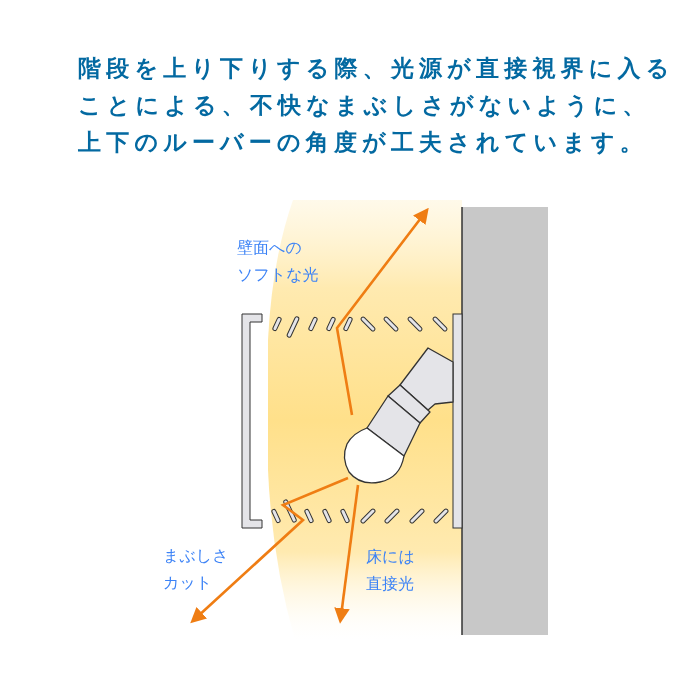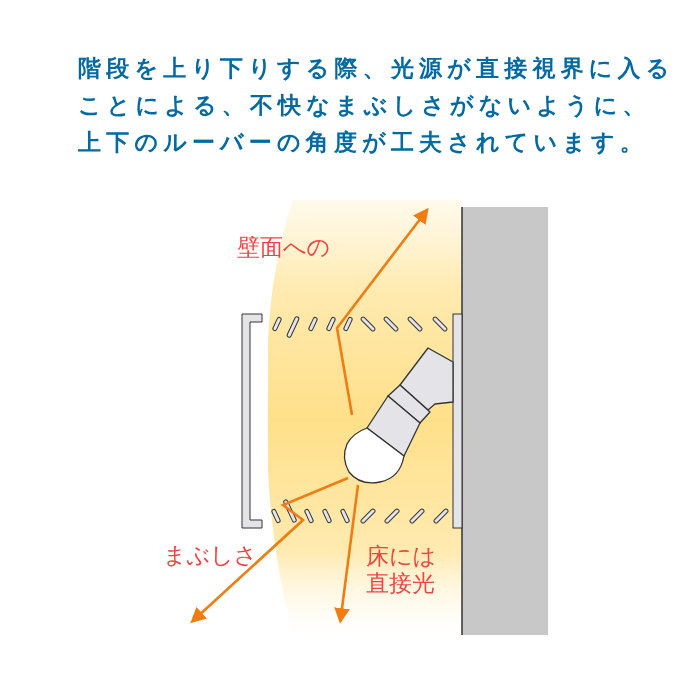--- a/index.html
+++ b/index.html
@@ -2,21 +2,21 @@
 <html><head>
 <meta charset="utf-8">
 <style>
   html, body { margin:0; padding:0; background:#ffffff; }
   body { width:700px; height:700px; position:relative; overflow:hidden;
          font-family: "DejaVu Sans", "Liberation Sans", sans-serif; }
   .headline { position:absolute; left:78px; top:50px; width:600px; }
   .headline .line { font-size:23px; font-weight:bold; color:#0369a1; letter-spacing:5.2px;
                     line-height:37px; white-space:nowrap; }
   svg.diagram { position:absolute; left:0; top:0; }
-  .label { position:absolute; font-size:23px; color:#ef4444; line-height:27px; white-space:nowrap; }
+  .label { position:absolute; font-size:16px; color:#3b82f6; line-height:27px; white-space:nowrap; }
   .label .l { display:block; }
 </style>
 </head>
 <body>
 
 <div class="headline">
   <div class="line">階段を上り下りする際、光源が直接視界に入る</div>
   <div class="line">ことによる、不快なまぶしさがないように、</div>
   <div class="line">上下のルーバーの角度が工夫されています。</div>
 </div>
@@ -79,20 +79,22 @@
   <g stroke="#333" stroke-width="1.3" stroke-linejoin="round">
     <polygon points="428,348 453,362 453,402 435,404 428,410 400,385" fill="#e4e4e8"></polygon>
     <polygon points="400,385 430,412 420,423 388,396" fill="#e4e4e8"></polygon>
     <polygon points="388,396 420,423 404,456 367,428" fill="#e4e4e8"></polygon>
     <path d="M367,428 L404,456 Q400,478 380,482 Q360,486 349,472 Q341,458 347,444 Q353,433 367,428 Z" fill="#ffffff"></path>
   </g>
 </svg>
 
 <div class="label" style="left:237px; top:234px;">
   <span class="l">壁面への</span>
+  <span class="l">ソフトな光</span>
 </div>
 <div class="label" style="left:138px; top:542px;margin-left:25px;">
   <span class="l">まぶしさ</span>
+  <span class="l">カット</span>
 </div>
 <div class="label" style="left:366px; top:543px;">
   <span class="l">床には</span>
   <span class="l">直接光</span>
 </div>
 
 </body></html>

